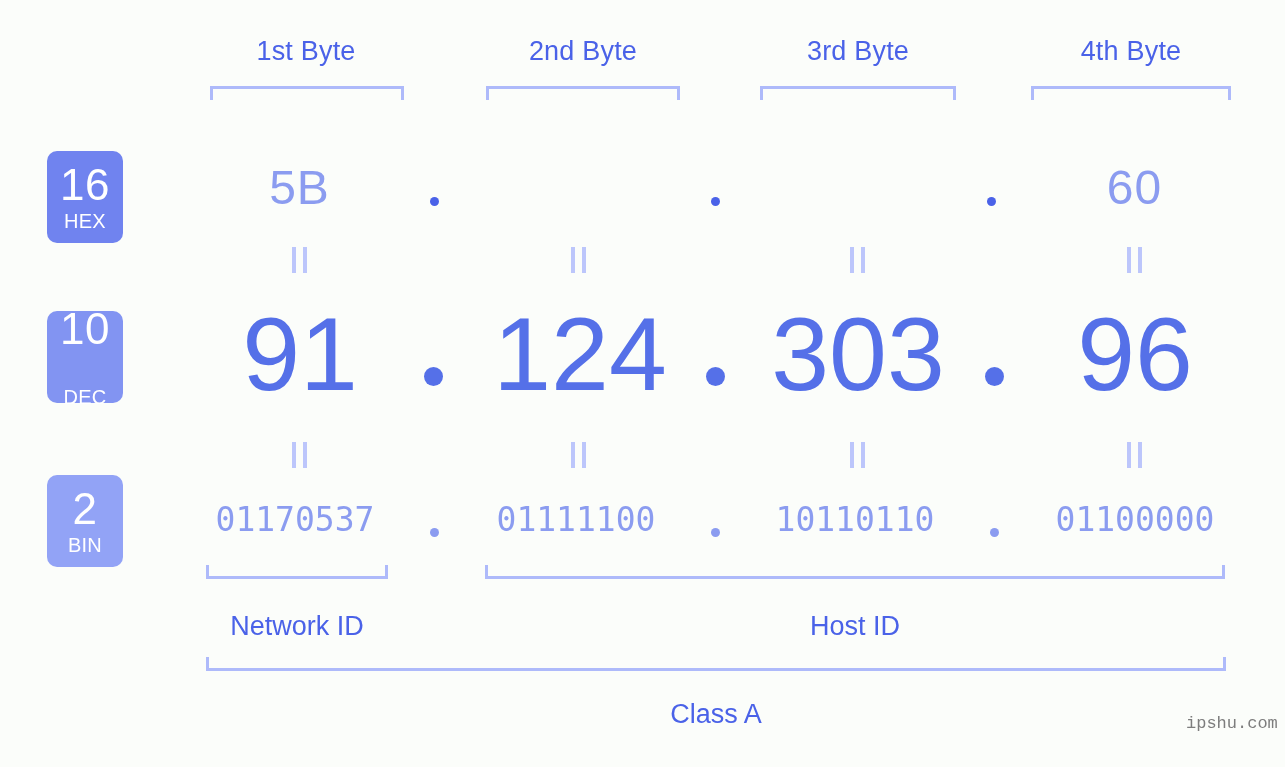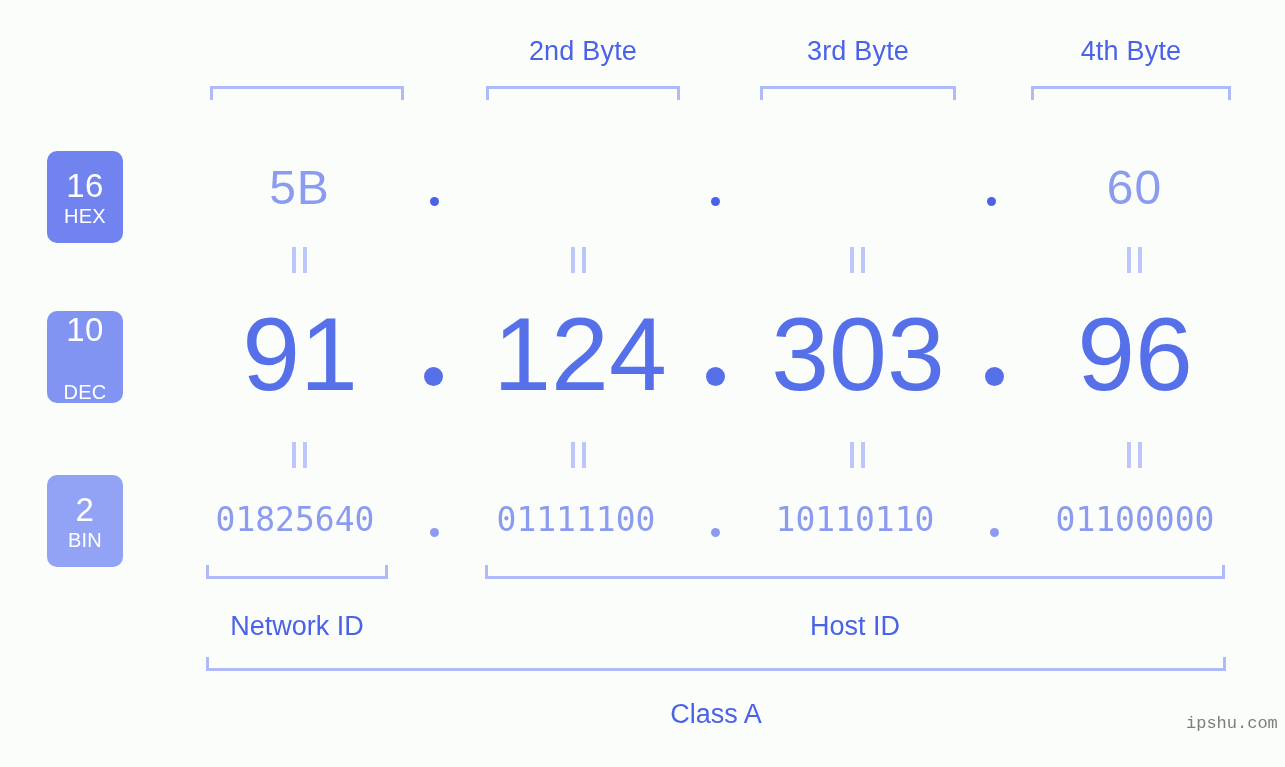--- a/index.html
+++ b/index.html
@@ -55,21 +55,21 @@
     height: 92px;
     border-radius: 10px;
     display: flex;
     flex-direction: column;
     align-items: center;
     justify-content: center;
     color: #ffffff;
     line-height: 1;
   }
   .badge .num {
-    font-size: 33px;
+    font-size: 44px;
     font-weight: 400;
     letter-spacing: 0.5px;
   }
   .badge .nm {
     font-size: 20px;
     font-weight: 400;
     margin-top: 4px;
     letter-spacing: 0.3px;
   }
 
@@ -140,20 +140,21 @@
     font-size: 17px;
     color: #7d7d7d;
     white-space: nowrap;
   }
 </style>
 </head>
 <body>
 
 <div class="canvas">
 
+  <div class="abs byte-label" style="left:210px; top:36px; width:192px;">1st Byte</div>
   <div class="abs byte-label" style="left:486px; top:36px; width:194px;">2nd Byte</div>
   <div class="abs byte-label" style="left:760px; top:36px; width:196px;">3rd Byte</div>
   <div class="abs byte-label" style="left:1031px; top:36px; width:200px;">4th Byte</div>
 
   <div class="abs bracket-down" style="left:210px; top:86px; width:194px;"></div>
   <div class="abs bracket-down" style="left:486px; top:86px; width:194px;"></div>
   <div class="abs bracket-down" style="left:760px; top:86px; width:196px;"></div>
   <div class="abs bracket-down" style="left:1031px; top:86px; width:200px;"></div>
 
   <div class="abs badge" style="left:47px; top:151px; background:#7083ef;">
@@ -212,21 +213,21 @@
   </div>
   <div class="abs eq" style="left:850px; top:442px;">
     <i></i>
       <i></i>
   </div>
   <div class="abs eq" style="left:1127px; top:442px;">
     <i></i>
       <i></i>
   </div>
 
-  <div class="abs bin-val" style="left:200px; top:500px; width:190px;">01825640</div>
+  <div class="abs bin-val" style="left:200px; top:500px; width:190px;">01170537</div>
   <div class="abs dot-bin" style="left:430px; top:528px;"></div>
   <div class="abs bin-val" style="left:481px; top:500px; width:190px;">01111100</div>
   <div class="abs dot-bin" style="left:711px; top:528px;"></div>
   <div class="abs bin-val" style="left:760px; top:500px; width:190px;">10110110</div>
   <div class="abs dot-bin" style="left:990px; top:528px;"></div>
   <div class="abs bin-val" style="left:1040px; top:500px; width:190px;">01100000</div>
 
   <div class="abs bracket-up" style="left:206px; top:565px; width:182px;"></div>
   <div class="abs bracket-up" style="left:485px; top:565px; width:740px;"></div>
 

